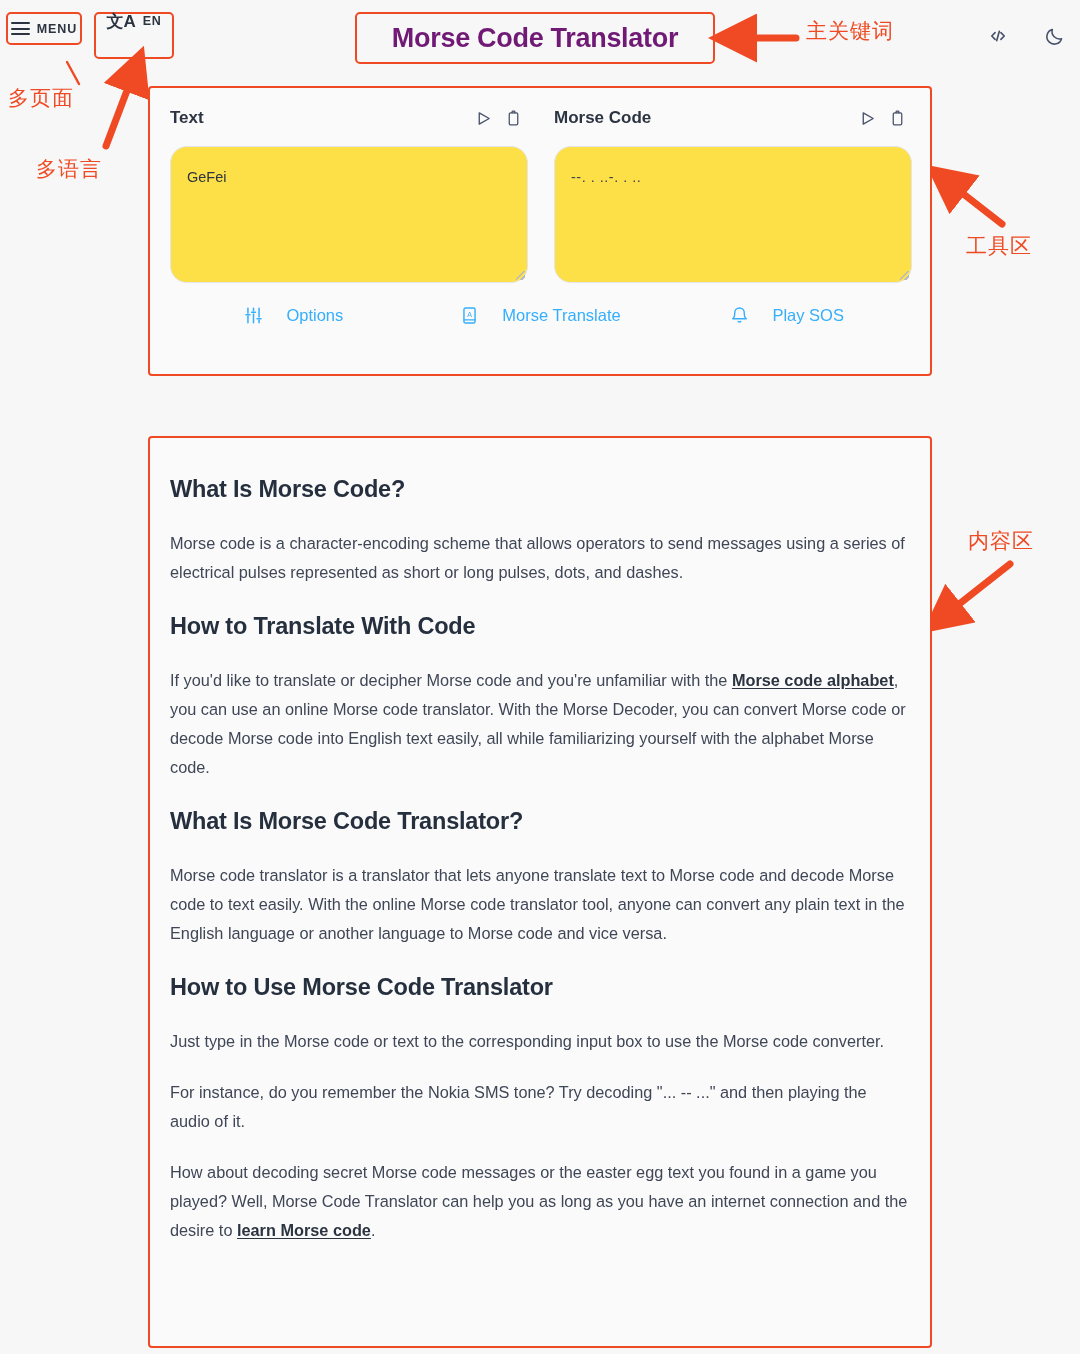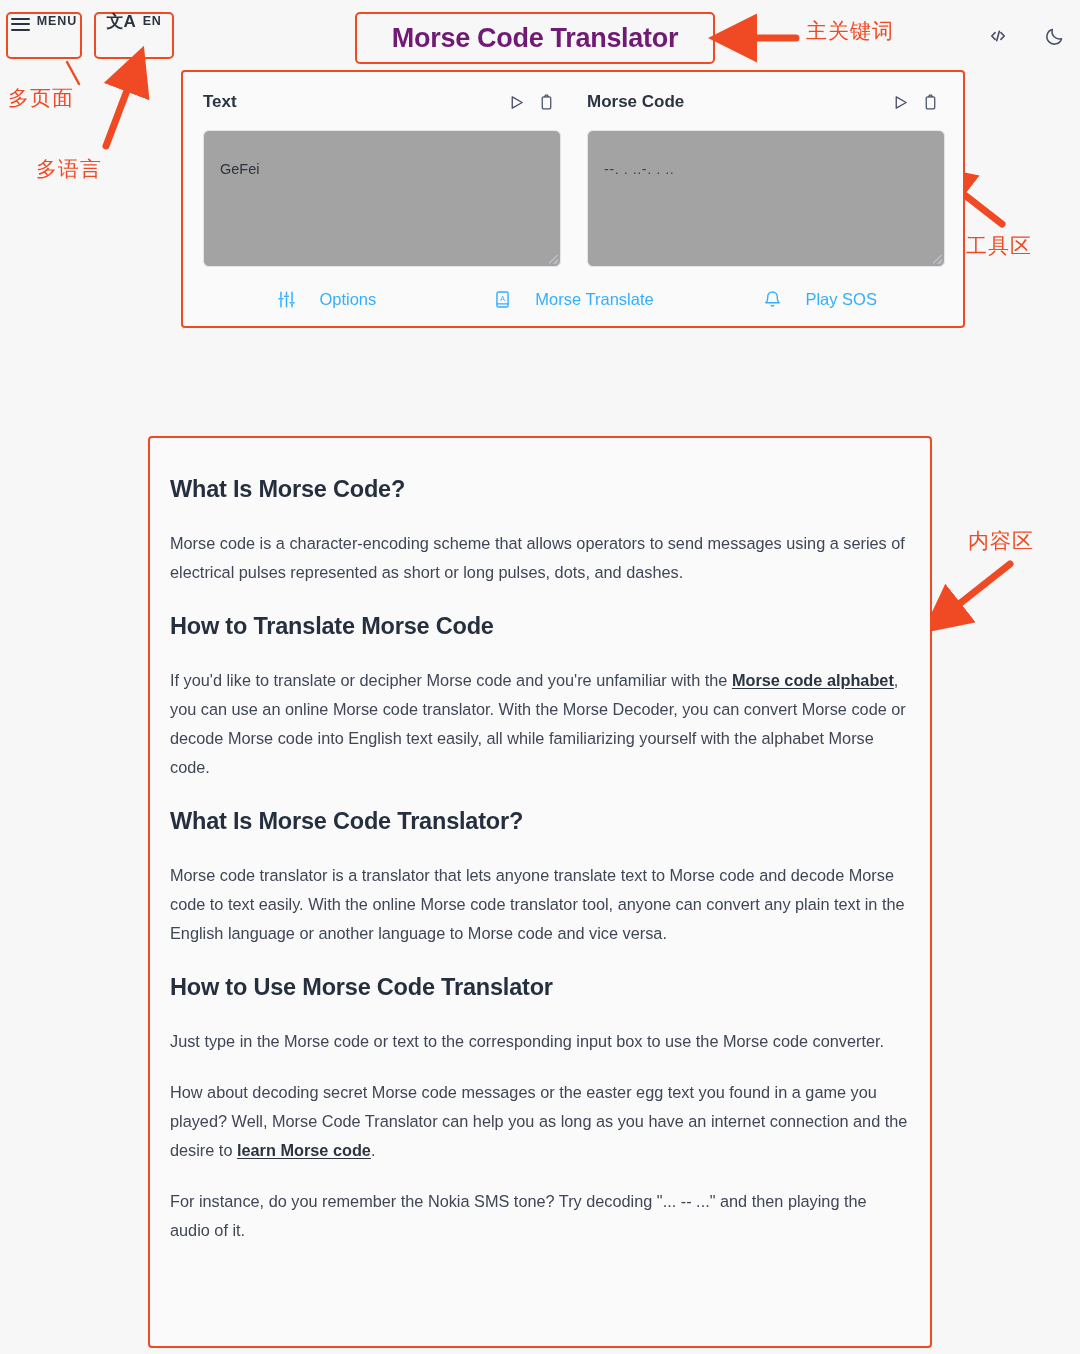--- a/index.html
+++ b/index.html
@@ -23,22 +23,22 @@
 
   .ann-box {
     position: absolute;
     border: 2px solid #ef4a23;
     border-radius: 5px;
   }
 
   #menu-btn {
     position: absolute;
     left: 6px; top: 12px;
-    width: 76px; height: 47px;
-    display: flex; justify-content: center;
+    width: 76px; height: 33px;
+    display: flex; align-items: center; justify-content: center;
     gap: 7px;
     background: transparent;
   }
   #menu-btn .burger { display: block; width: 19px; }
   #menu-btn .burger i {
     display: block; height: 2px; background: #2b3440;
     margin: 3.5px 0; border-radius: 1px;
   }
   #menu-btn .mlabel {
     font-size: 12.5px; font-weight: 700; letter-spacing: .9px;
@@ -92,48 +92,47 @@
     font-weight: 500;
     letter-spacing: 1px;
     white-space: nowrap;
     font-family: "DejaVu Sans", sans-serif;
   }
   .ann-svg { position: absolute; overflow: visible; pointer-events: none; }
 
   
   #translator-card {
     position: absolute;
-    left: 148px; top: 70px;
-    width: 784px; height: 258px;
+    left: 148px; top: 86px;
+    width: 784px; height: 290px;
     background: #fafafa;
     border: 2px solid #ef4a23;
     border-radius: 4px;
-    margin-left: 33px;
   }
   .panes { display: flex; padding: 14px 20px 0 20px; gap: 26px; }
   .pane { width: 358px; }
   .pane-head {
     display: flex; align-items: center;
     height: 32px; margin-bottom: 12px;
   }
   .pane-title {
     font-size: 17px; font-weight: 700; color: #2b3440; flex: 1;
   }
   .pane-act {
     width: 30px; height: 26px;
     display: flex; align-items: center; justify-content: center;
     color: #49526b;
   }
   .ta-wrap { position: relative; }
   .ta {
     width: 358px; height: 137px;
-    background: #a3a3a3;
+    background: #fde047;
     border: 1px solid #e3e5e8;
-    border-radius: 6px;
-    padding: 28px 16px;
+    border-radius: 17px;
+    padding: 20px 16px;
     font-size: 14.5px;
     color: #2b3440;
     line-height: 1.5;
     overflow: hidden;
     white-space: pre-wrap;
     word-break: break-word;
   }
   .morse-val { font-size: 14.5px; letter-spacing: .5px; color: #3a4354; }
   .resize {
     position: absolute; right: 3px; bottom: 3px;
@@ -360,24 +359,24 @@
       <span>Play SOS</span>
     </div>
   </div>
 </div>
 
 <div id="content-card">
 
   <h2>What Is Morse Code?</h2>
   <p class="tight">Morse code is a character-encoding scheme that allows operators to send messages using a series of electrical pulses represented as short or long pulses, dots, and dashes.</p>
 
-  <h2>How to Translate Morse Code</h2>
+  <h2>How to Translate With Code</h2>
   <p class="tight"><span>If you'd like to translate or decipher Morse code and you're unfamiliar with the </span><a href="#">Morse code alphabet</a><span>, you can use an online Morse code translator. With the Morse Decoder, you can convert Morse code or decode Morse code into English text easily, all while familiarizing yourself with the alphabet Morse code.</span></p>
 
   <h2>What Is Morse Code Translator?</h2>
   <p class="tight">Morse code translator is a translator that lets anyone translate text to Morse code and decode Morse code to text easily. With the online Morse code translator tool, anyone can convert any plain text in the English language or another language to Morse code and vice versa.</p>
 
   <h2>How to Use Morse Code Translator</h2>
   <p>Just type in the Morse code or text to the corresponding input box to use the Morse code converter.</p>
+  <p>For instance, do you remember the Nokia SMS tone? Try decoding "... -- ..." and then playing the audio of it.</p>
   <p><span>How about decoding secret Morse code messages or the easter egg text you found in a game you played? Well, Morse Code Translator can help you as long as you have an internet connection and the desire to </span><a href="#">learn Morse code</a><span>.</span></p>
-  <p>For instance, do you remember the Nokia SMS tone? Try decoding "... -- ..." and then playing the audio of it.</p>
 
 </div>
 
 </body></html>

